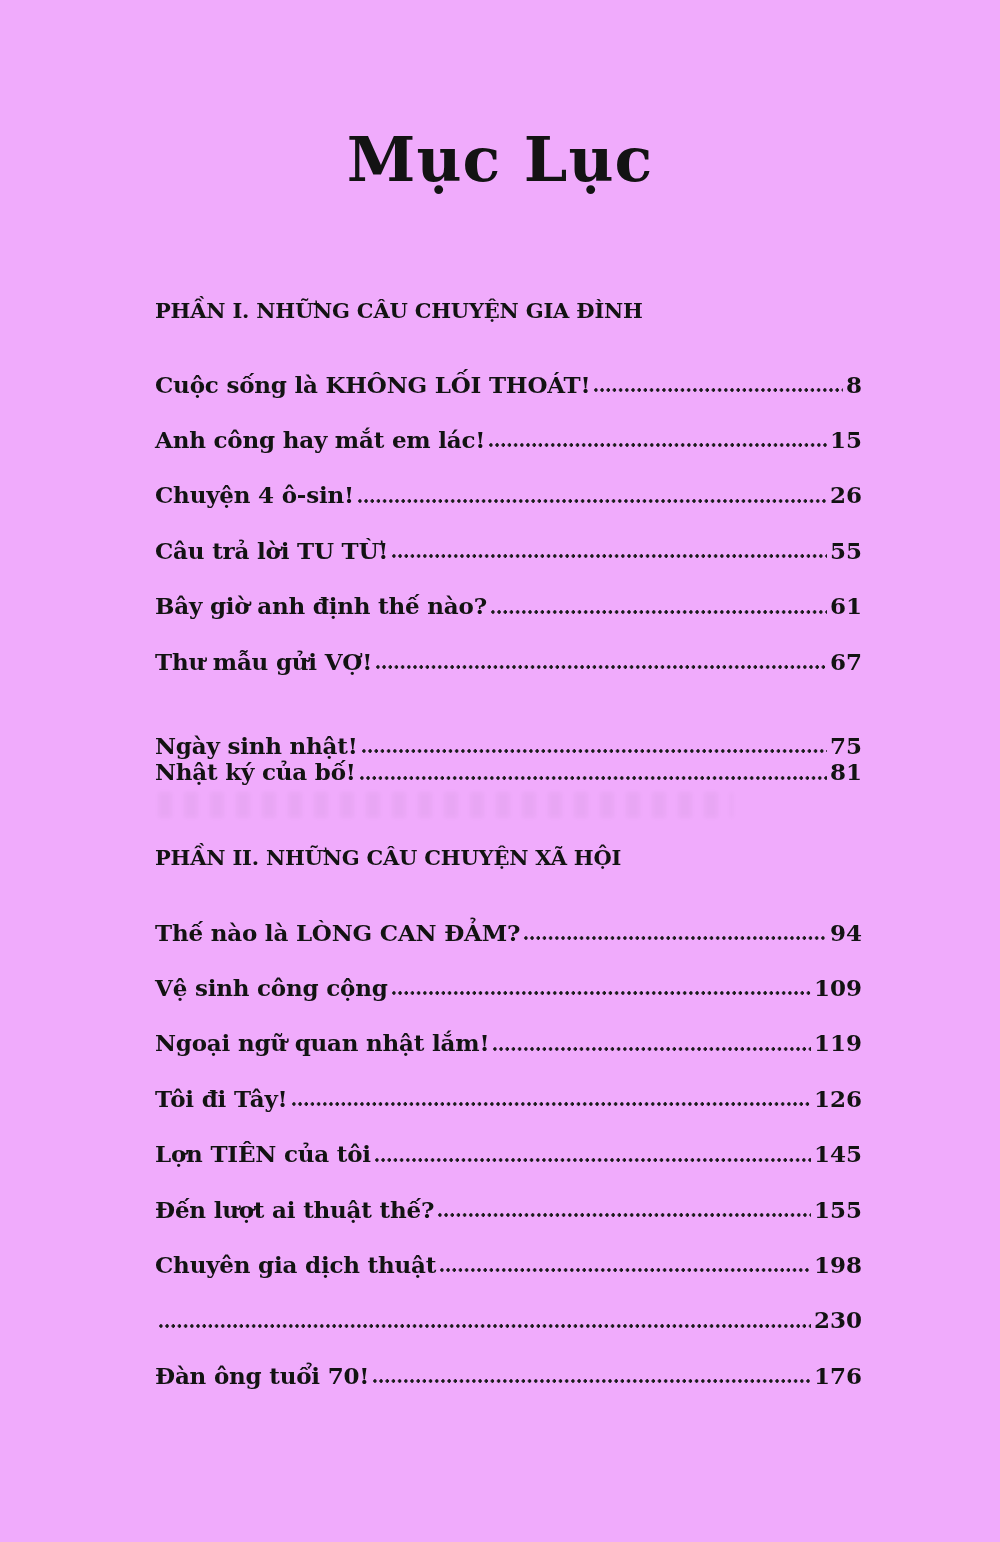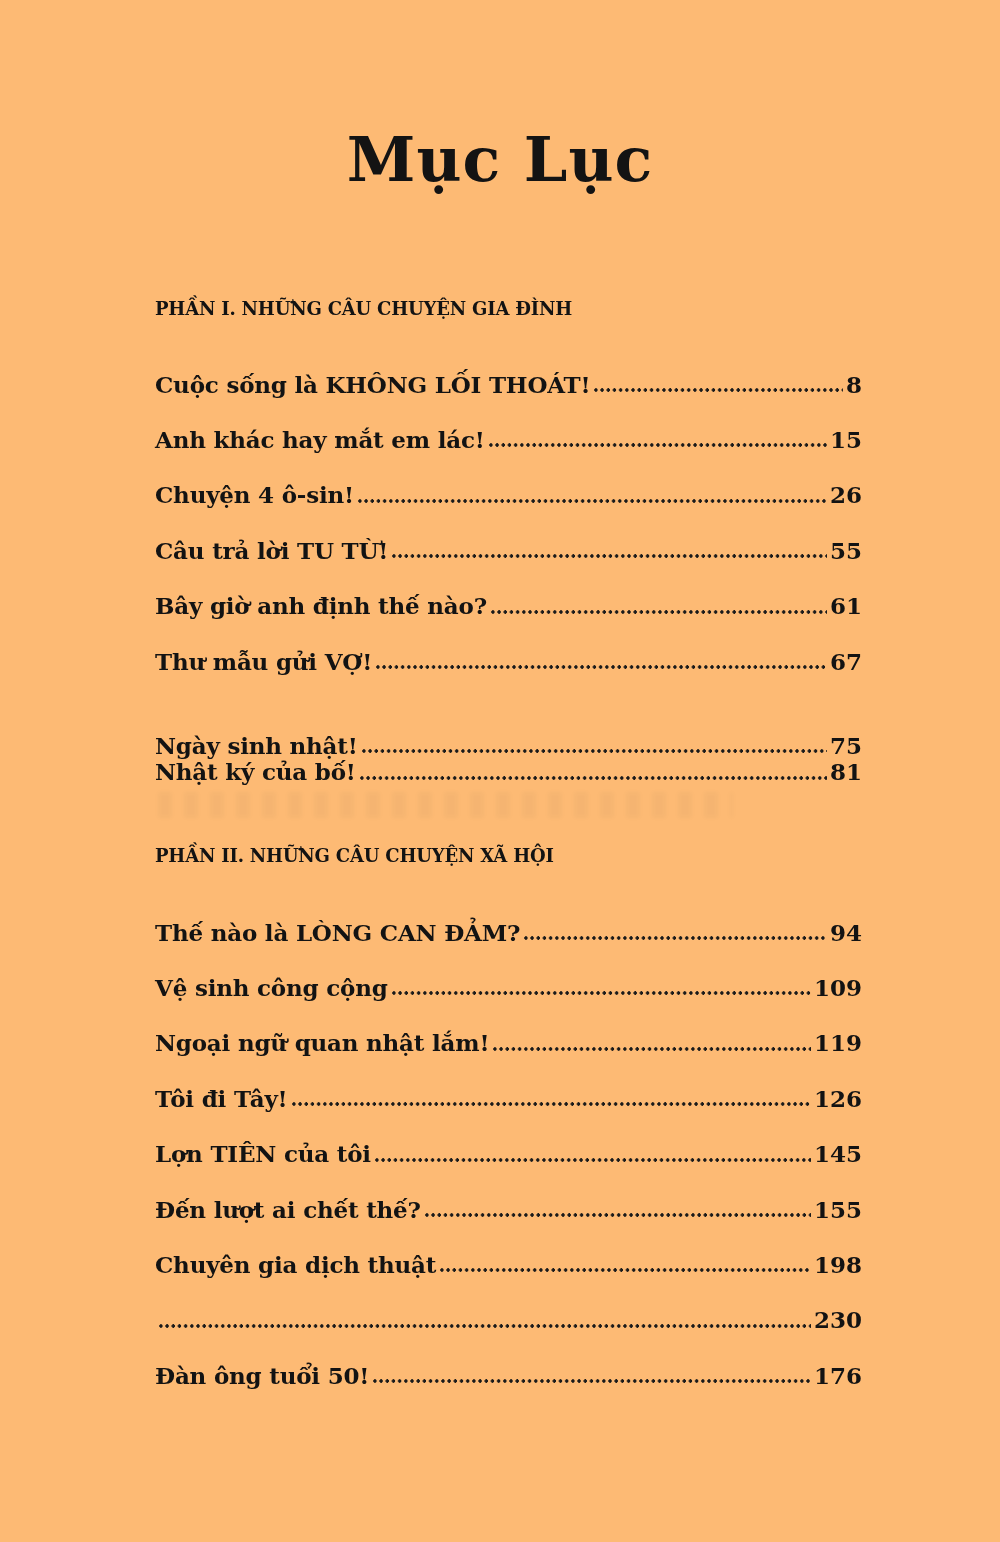--- a/index.html
+++ b/index.html
@@ -4,42 +4,42 @@
 <style>
   html, body {
     margin: 0;
     padding: 0;
     background: #ffffff;
   }
   .page {
     position: relative;
     width: 1000px;
     height: 1542px;
-    background: #fdba74;
+    background: #f0abfc;
     color: #131313;
     font-family: "DejaVu Serif", serif;
     overflow: hidden;
   }
   .title {
     position: absolute;
     top: 124px;
     left: 0;
     width: 1000px;
     margin: 0;
     text-align: center;
     font-size: 62px;
     font-weight: bold;
     letter-spacing: 1px;
     line-height: 1.15;
   }
   .section-heading {
     position: absolute;
     left: 155px;
     width: 710px;
-    font-size: 18px;
+    font-size: 21px;
     font-weight: bold;
     letter-spacing: -0.2px;
     line-height: 1.2;
     white-space: nowrap;
   }
   .entry {
     position: absolute;
     left: 155px;
     width: 707px;
     height: 37px;
@@ -89,21 +89,21 @@
   <h1 class="title">Mục Lục</h1>
 
   <div id="sections">
       <div class="section-heading" style="top: 298px;">PHẦN I. NHỮNG CÂU CHUYỆN GIA ĐÌNH</div>
       <div class="entry" style="top: 361px;">
     <span class="etitle">Cuộc sống là KHÔNG LỐI THOÁT!</span>
     <span class="dots"></span>
     <span class="pnum">8</span>
   </div>
       <div class="entry" style="top: 416.4px;">
-    <span class="etitle">Anh khác hay mắt em lác!</span>
+    <span class="etitle">Anh công hay mắt em lác!</span>
     <span class="dots"></span>
     <span class="pnum">15</span>
   </div>
       <div class="entry" style="top: 471.8px;">
     <span class="etitle">Chuyện 4 ô-sin!</span>
     <span class="dots"></span>
     <span class="pnum">26</span>
   </div>
       <div class="entry" style="top: 527.2px;">
     <span class="etitle">Câu trả lời TU TỪ!</span>
@@ -150,34 +150,34 @@
     <span class="etitle">Tôi đi Tây!</span>
     <span class="dots"></span>
     <span class="pnum">126</span>
   </div>
       <div class="entry" style="top: 1130.6px;">
     <span class="etitle">Lợn TIÊN của tôi</span>
     <span class="dots"></span>
     <span class="pnum">145</span>
   </div>
       <div class="entry" style="top: 1186px;">
-    <span class="etitle">Đến lượt ai chết thế?</span>
+    <span class="etitle">Đến lượt ai thuật thế?</span>
     <span class="dots"></span>
     <span class="pnum">155</span>
   </div>
       <div class="entry" style="top: 1241.4px;">
     <span class="etitle">Chuyên gia dịch thuật</span>
     <span class="dots"></span>
     <span class="pnum">198</span>
   </div>
       <div class="entry" style="top: 1296.8px;">
     <span class="dots"></span>
     <span class="pnum">230</span>
   </div>
       <div class="entry" style="top: 1352.2px;">
-    <span class="etitle">Đàn ông tuổi 50!</span>
+    <span class="etitle">Đàn ông tuổi 70!</span>
     <span class="dots"></span>
     <span class="pnum">176</span>
   </div>
     </div>
 
   <div class="ghost"></div>
 </div>
 
 </body></html>

